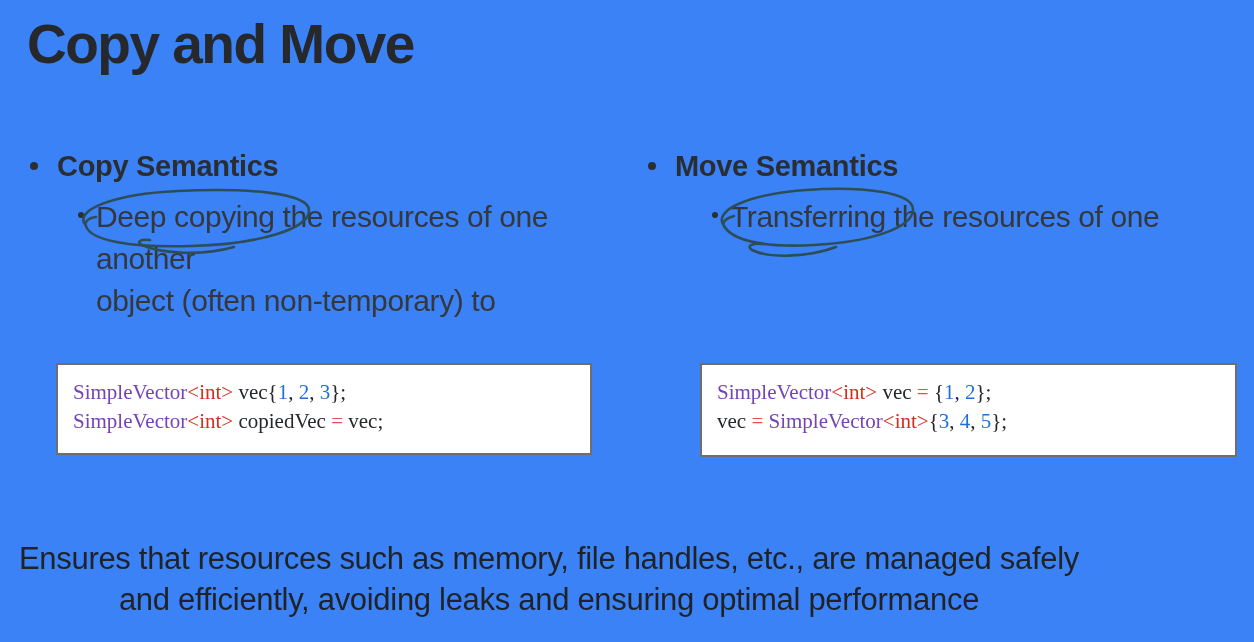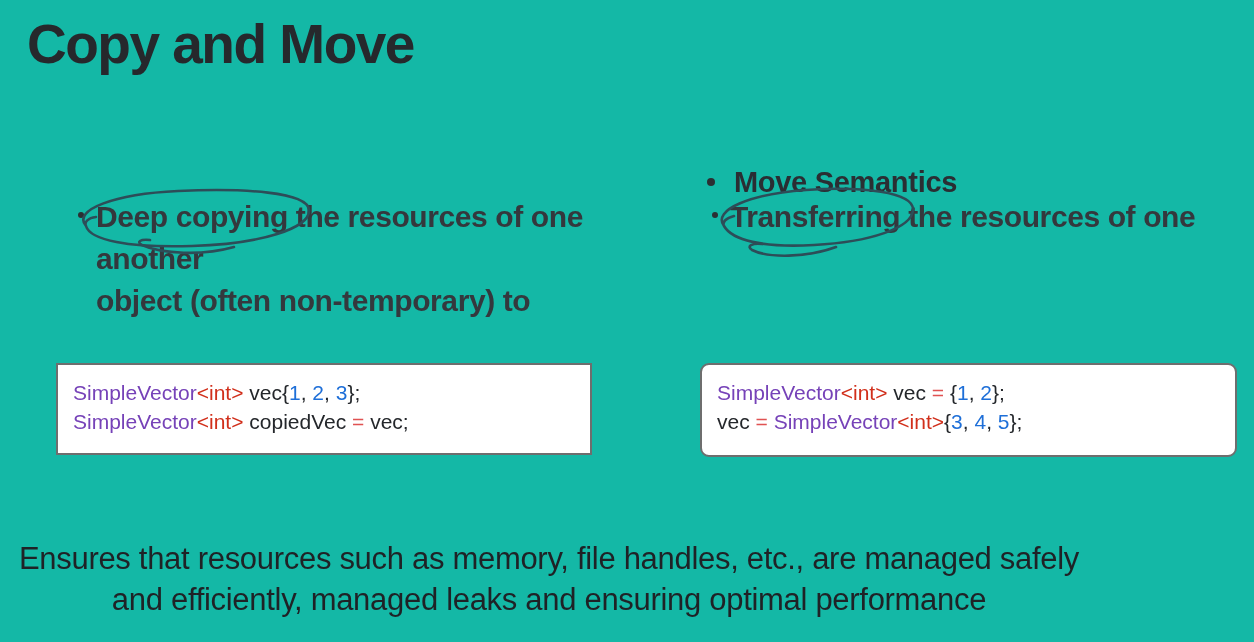--- a/index.html
+++ b/index.html
@@ -3,21 +3,21 @@
 <meta charset="utf-8">
 <style>
   * { margin: 0; padding: 0; box-sizing: border-box; }
   html, body { background: #ffffff; }
   body {
     width: 1254px; height: 642px;
     font-family: "Liberation Sans", sans-serif;
     position: relative; overflow: hidden;
     color: #2b2f33;
   }
-  .slide { position: absolute; inset: 0; background: #14b8a6; }
+  .slide { position: absolute; inset: 0; background: #3b82f6; }
 
   .slide-title {
     position: absolute; left: 27px; top: 12px;
     font-size: 55px; font-weight: 700; letter-spacing: -1.5px;
     color: #26282c;
   }
 
   .bullet-row { position: absolute; display: flex; }
   .bullet-dot {
     width: 8px; height: 8px; border-radius: 50%;
@@ -26,67 +26,71 @@
   .sub-dot { width: 6px; height: 6px; }
 
   .col-heading {
     font-size: 29px; font-weight: 600; letter-spacing: -0.3px;
     color: #2a2e33; line-height: 32px;
   }
   .heading-row .bullet-dot { margin-top: 12px; margin-right: 19px; }
 
   .sub-row .bullet-dot { margin-top: 16px; margin-right: 12px; }
   .col-body {
-    font-size: 30px; font-weight: 700; letter-spacing: -0.4px;
+    font-size: 30px; font-weight: 400; letter-spacing: -0.4px;
     color: #34383d; line-height: 42px;
   }
 
   .code-box {
     position: absolute; background: #ffffff;
     border: 2px solid #6e6e6e;
     padding: 13px 0 0 15px;
   }
   .code-line {
-    font-family: Liberation Sans, sans-serif;
+    font-family: Liberation Serif, serif;
     font-size: 21px; line-height: 29px; white-space: pre;
   }
 
   .summary {
     position: absolute; left: 0; top: 538px; width: 1098px;
     text-align: center;
     font-size: 31px; letter-spacing: -0.3px; line-height: 41px;
     color: #1f2226;
   }
 
   .ink-svg { position: absolute; overflow: visible; pointer-events: none; }
   .ink-svg path { fill: none; stroke-width: 2.6; stroke-linecap: round; }
 </style>
 </head>
 <body>
 
 <div class="slide">
 
   <h1 class="slide-title">Copy and Move</h1>
 
+  <div class="bullet-row heading-row" style="left:30px; top:150px;">
+    <span class="bullet-dot"></span>
+    <span class="col-heading">Copy Semantics</span>
+  </div>
 
   <div class="bullet-row sub-row" style="left:78px; top:196px;">
     <span class="bullet-dot sub-dot"></span>
     <div class="col-body">
       <div>Deep copying the resources of one</div>
       <div>another</div>
       <div>object (often non-temporary) to</div>
     </div>
   </div>
 
   <svg class="ink-svg" style="left:66px; top:184px; width:260px; height:80px;" viewBox="0 0 260 80">
     <path d="M 20 42 C 6 26, 48 10, 112 7 C 178 4, 242 8, 243 26 C 244 44, 196 60, 126 62 C 62 64, 24 56, 20 42 C 18 38, 22 34, 30 33" stroke="#2d4d58"></path>
     <path d="M 168 63 C 136 72, 96 70, 76 61 C 70 58, 74 55, 84 56" stroke="#2d4d58"></path>
   </svg>
 
-  <div class="bullet-row heading-row" style="left:707px; top:150px;margin-top:16px;">
+  <div class="bullet-row heading-row" style="left:648px; top:150px;">
     <span class="bullet-dot"></span>
     <span class="col-heading">Move Semantics</span>
   </div>
 
   <div class="bullet-row sub-row" style="left:712px; top:196px;">
     <span class="bullet-dot sub-dot"></span>
     <div class="col-body">
       <div>Transferring the resources of one</div>
     </div>
   </div>
@@ -94,23 +98,23 @@
   <svg class="ink-svg" style="left:706px; top:182px; width:225px; height:85px;" viewBox="0 0 225 85">
     <path d="M 18 44 C 6 28, 44 12, 100 8 C 156 4, 208 10, 207 28 C 206 46, 164 60, 108 63 C 56 66, 26 58, 18 44 C 16 40, 20 36, 28 34" stroke="#2d4d58"></path>
     <path d="M 130 65 C 100 76, 62 76, 46 68 C 40 64, 46 61, 56 62" stroke="#2d4d58"></path>
   </svg>
 
   <div class="code-box" style="left: 56px; top: 363px; width: 536px; height: 92px; border-color: rgb(110, 110, 110);">
       <div class="code-line"><span style="color: rgb(118, 66, 184);">SimpleVector</span><span style="color: rgb(209, 47, 27);">&lt;int&gt;</span><span style="color: rgb(36, 39, 43);"> vec{</span><span style="color: rgb(30, 111, 216);">1</span><span style="color: rgb(36, 39, 43);">, </span><span style="color: rgb(30, 111, 216);">2</span><span style="color: rgb(36, 39, 43);">, </span><span style="color: rgb(30, 111, 216);">3</span><span style="color: rgb(36, 39, 43);">};</span></div>
       <div class="code-line"><span style="color: rgb(118, 66, 184);">SimpleVector</span><span style="color: rgb(209, 47, 27);">&lt;int&gt;</span><span style="color: rgb(36, 39, 43);"> copiedVec </span><span style="color: rgb(224, 82, 82);">=</span><span style="color: rgb(36, 39, 43); text-align: right;"> vec;</span></div>
     </div>
 
-  <div class="code-box" style="left: 700px; top: 363px; width: 537px; height: 94px; border-color: rgb(110, 110, 110); border-radius: 9px;">
+  <div class="code-box" style="left: 700px; top: 363px; width: 537px; height: 94px; border-color: rgb(110, 110, 110);">
       <div class="code-line"><span style="color: rgb(118, 66, 184);">SimpleVector</span><span style="color: rgb(209, 47, 27);">&lt;int&gt;</span><span style="color: rgb(36, 39, 43);"> vec </span><span style="color: rgb(224, 82, 82);">=</span><span style="color: rgb(36, 39, 43);"> {</span><span style="color: rgb(30, 111, 216);">1</span><span style="color: rgb(36, 39, 43);">, </span><span style="color: rgb(30, 111, 216);">2</span><span style="color: rgb(36, 39, 43);">};</span></div>
       <div class="code-line"><span style="color: rgb(36, 39, 43);">vec </span><span style="color: rgb(224, 82, 82);">=</span><span style="color: rgb(36, 39, 43);"> </span><span style="color: rgb(118, 66, 184);">SimpleVector</span><span style="color: rgb(209, 47, 27);">&lt;int&gt;</span><span style="color: rgb(36, 39, 43);">{</span><span style="color: rgb(30, 111, 216);">3</span><span style="color: rgb(36, 39, 43);">, </span><span style="color: rgb(30, 111, 216);">4</span><span style="color: rgb(36, 39, 43);">, </span><span style="color: rgb(30, 111, 216);">5</span><span style="color: rgb(36, 39, 43);">};</span></div>
     </div>
 
   <div class="summary">
     <div>Ensures that resources such as memory, file handles, etc., are managed safely</div>
-    <div>and efficiently, managed leaks and ensuring optimal performance</div>
+    <div>and efficiently, avoiding leaks and ensuring optimal performance</div>
   </div>
 
 </div>
 
 </body></html>

